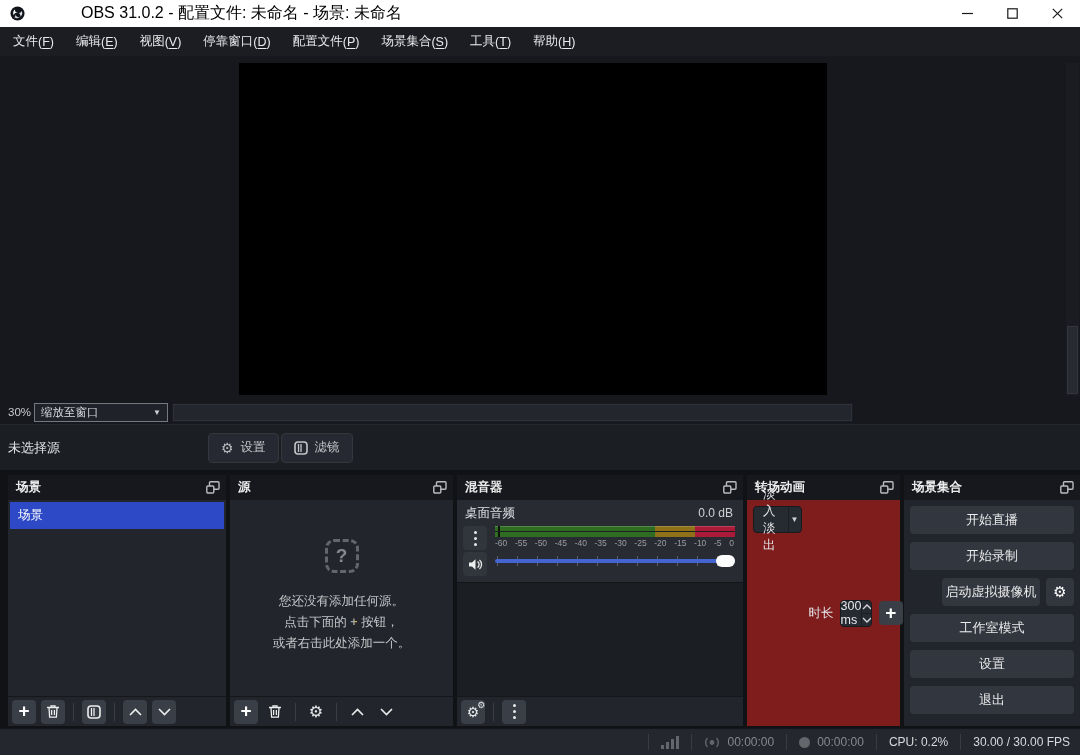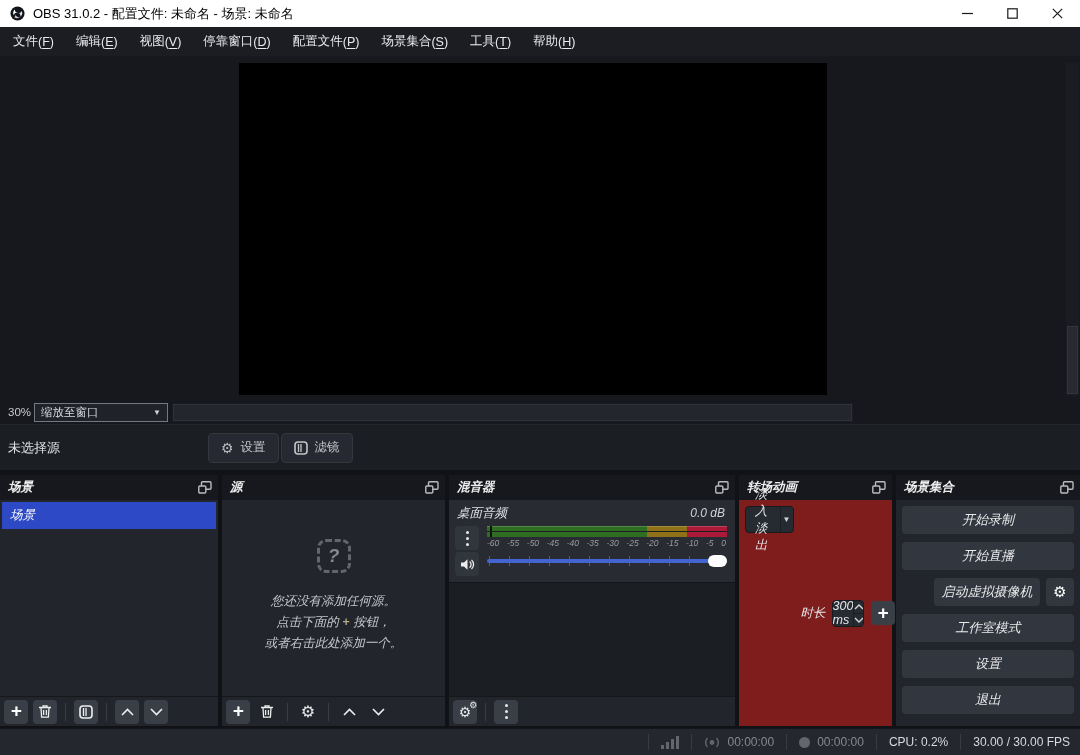--- a/index.html
+++ b/index.html
@@ -6,21 +6,21 @@
   html,body { background:#000; }
   .window {
     position:relative; width:1080px; height:755px; overflow:hidden;
     font-family:"Liberation Sans","DejaVu Sans",sans-serif;
     background:#16181d; color:#e8e9eb; font-size:13px;
     display:flex; flex-direction:column;
   }
   
   .titlebar { height:27px; background:#ffffff; color:#000; display:flex; align-items:center; flex:none; }
   .titlebar .logo { width:15px; height:15px; margin:0 8px 0 10px; flex:none; }
-  .titlebar .title { font-size:13px; }
+  .titlebar .title { font-size:16px;margin-left:48px; }
   .win-controls { margin-left:auto; display:flex; height:100%; }
   .win-btn { width:45px; height:100%; display:flex; align-items:center; justify-content:center; }
   .win-btn svg { display:block; }
   
   .menubar { height:29px; background:#1b1d22; display:flex; align-items:stretch; padding-left:2px; flex:none; }
   .menu-item { display:flex; align-items:center; padding:0 11px; font-size:12.5px; color:#e9eaec; cursor:default; }
   .menu-item u { text-decoration:underline; text-underline-offset:2px; }
   
   .preview-area { height:344px; position:relative; background:#16181d; flex:none; }
   .canvas { position:absolute; left:239px; top:7px; width:588px; height:332px; background:#000; }
@@ -37,21 +37,21 @@
   
   .srcbar { height:46px; background:#1b1e23; border-top:1px solid #24262c; display:flex; align-items:center; padding:0 8px; flex:none; }
   .srcbar .nosel { font-size:13px; color:#e3e4e7; }
   .bar-btn { height:30px; border-radius:4px; background:#262931; border:1px solid #34373e; color:#c3c5c9;
     display:flex; align-items:center; gap:7px; padding:0 12px; font-size:12.5px; }
   .bar-btn .g { color:#b9bbbf; font-size:14px; line-height:1; }
   .bar-btn svg { display:block; }
   .bar-btn.first { margin-left:148px; }
   .bar-btn + .bar-btn { margin-left:2px; }
   
-  .docks { flex:1; background:#101216; display:flex; gap:4px; padding:5px 0 2px 0; min-height:0;font-style:italic; }
+  .docks { flex:1; background:#101216; display:flex; gap:4px; padding:5px 0 2px 8px; min-height:0; }
   .panel { display:flex; flex-direction:column; min-width:0; }
   .p-scenes { width:218px; flex:none; }
   .p-sources { width:223px; flex:none; }
   .p-mixer { width:286px; flex:none; }
   .p-trans { width:153px; flex:none; }
   .p-controls { flex:1; }
   .panel-header { height:25px; background:#16181d; display:flex; align-items:center; padding:0 6px 0 8px; flex:none; }
   .panel-title { font-size:12.5px; font-weight:bold; color:#eceded; }
   .float-ic { margin-left:auto; display:flex; }
   .panel-body { flex:1; background:#22252b; min-height:0; position:relative; display:flex; flex-direction:column; }
@@ -425,22 +425,22 @@
       <div class="panel-header">
         <span class="panel-title">场景集合</span>
         <span class="float-ic">
           <svg width="14" height="13" viewBox="0 0 14 13">
               <rect x="3.5" y="0.8" width="9.5" height="7.5" rx="1" fill="none" stroke="#b9bbbe" stroke-width="1.4"></rect>
               <rect x="0.8" y="5" width="7" height="7" rx="1" fill="#16181d" stroke="#b9bbbe" stroke-width="1.4"></rect>
             </svg>
         </span>
       </div>
       <div class="panel-body ctrl-body">
+        <div class="ctl-btn">开始直播</div>
         <div class="ctl-btn">开始录制</div>
-        <div class="ctl-btn">开始直播</div>
         <div class="ctl-row">
           <div class="ctl-btn wide">启动虚拟摄像机</div>
           <div class="ctl-btn square">
               <span>⚙</span>
             </div>
         </div>
         <div class="ctl-btn">工作室模式</div>
         <div class="ctl-btn">设置</div>
         <div class="ctl-btn">退出</div>
       </div>

